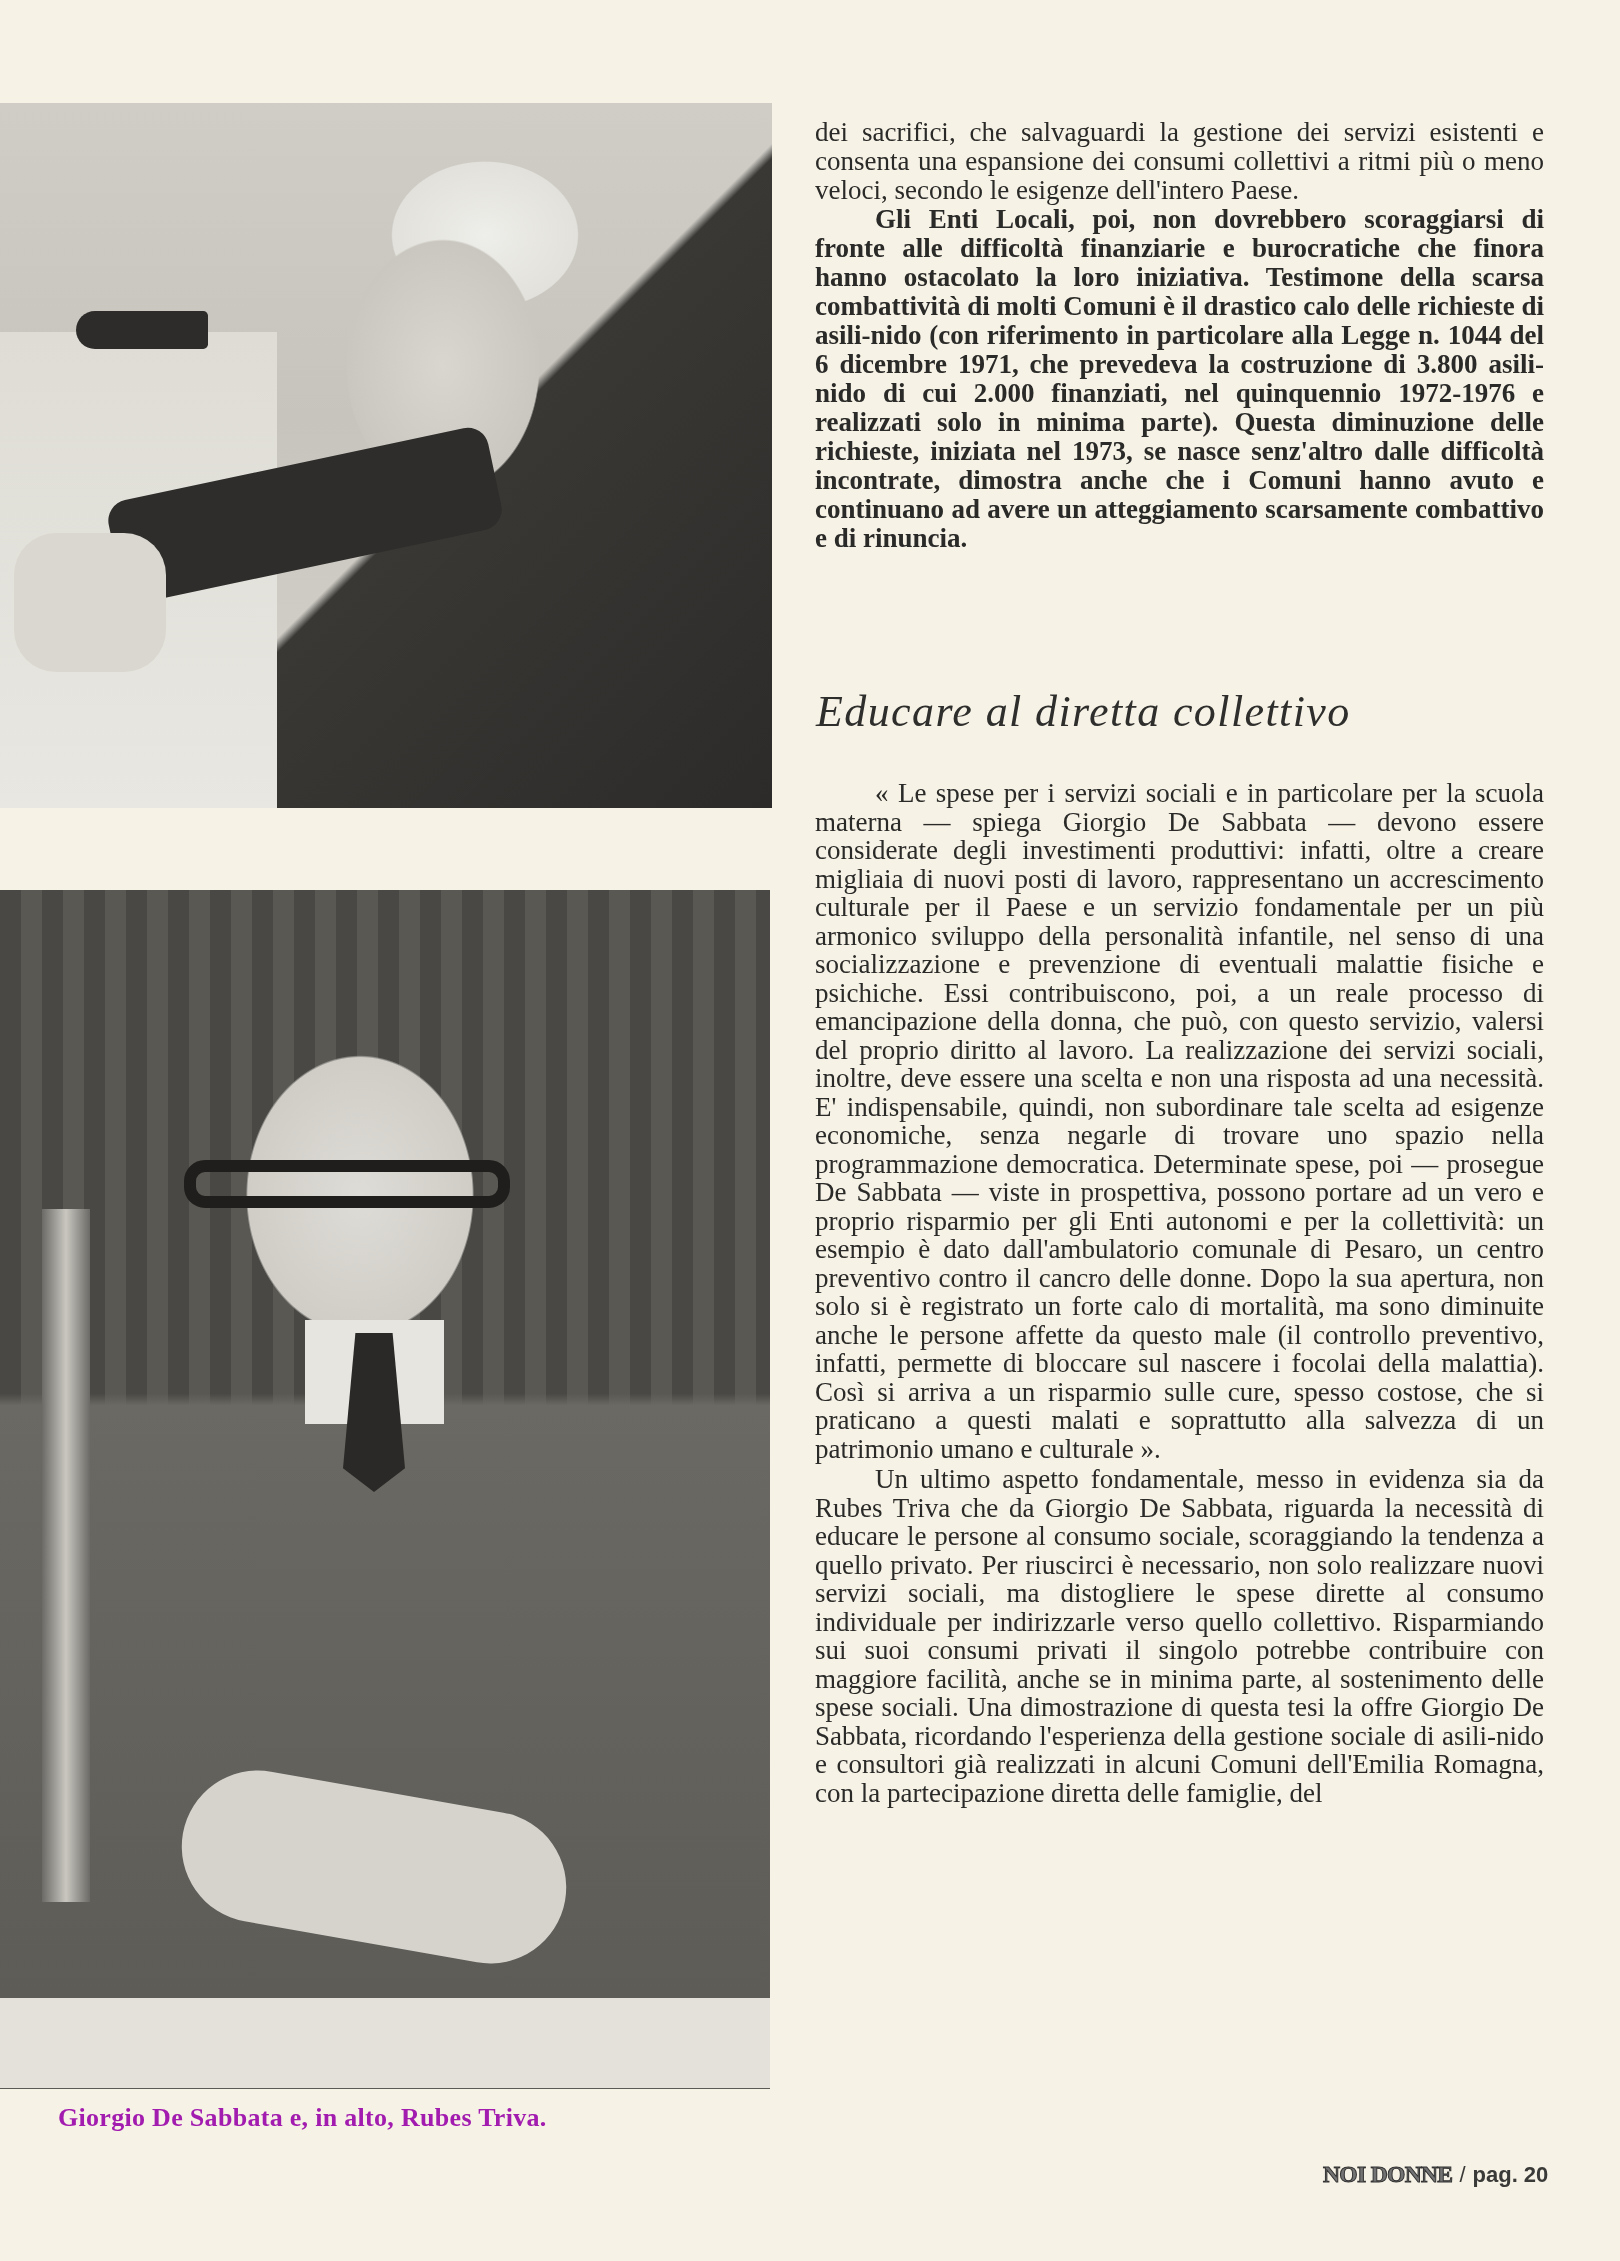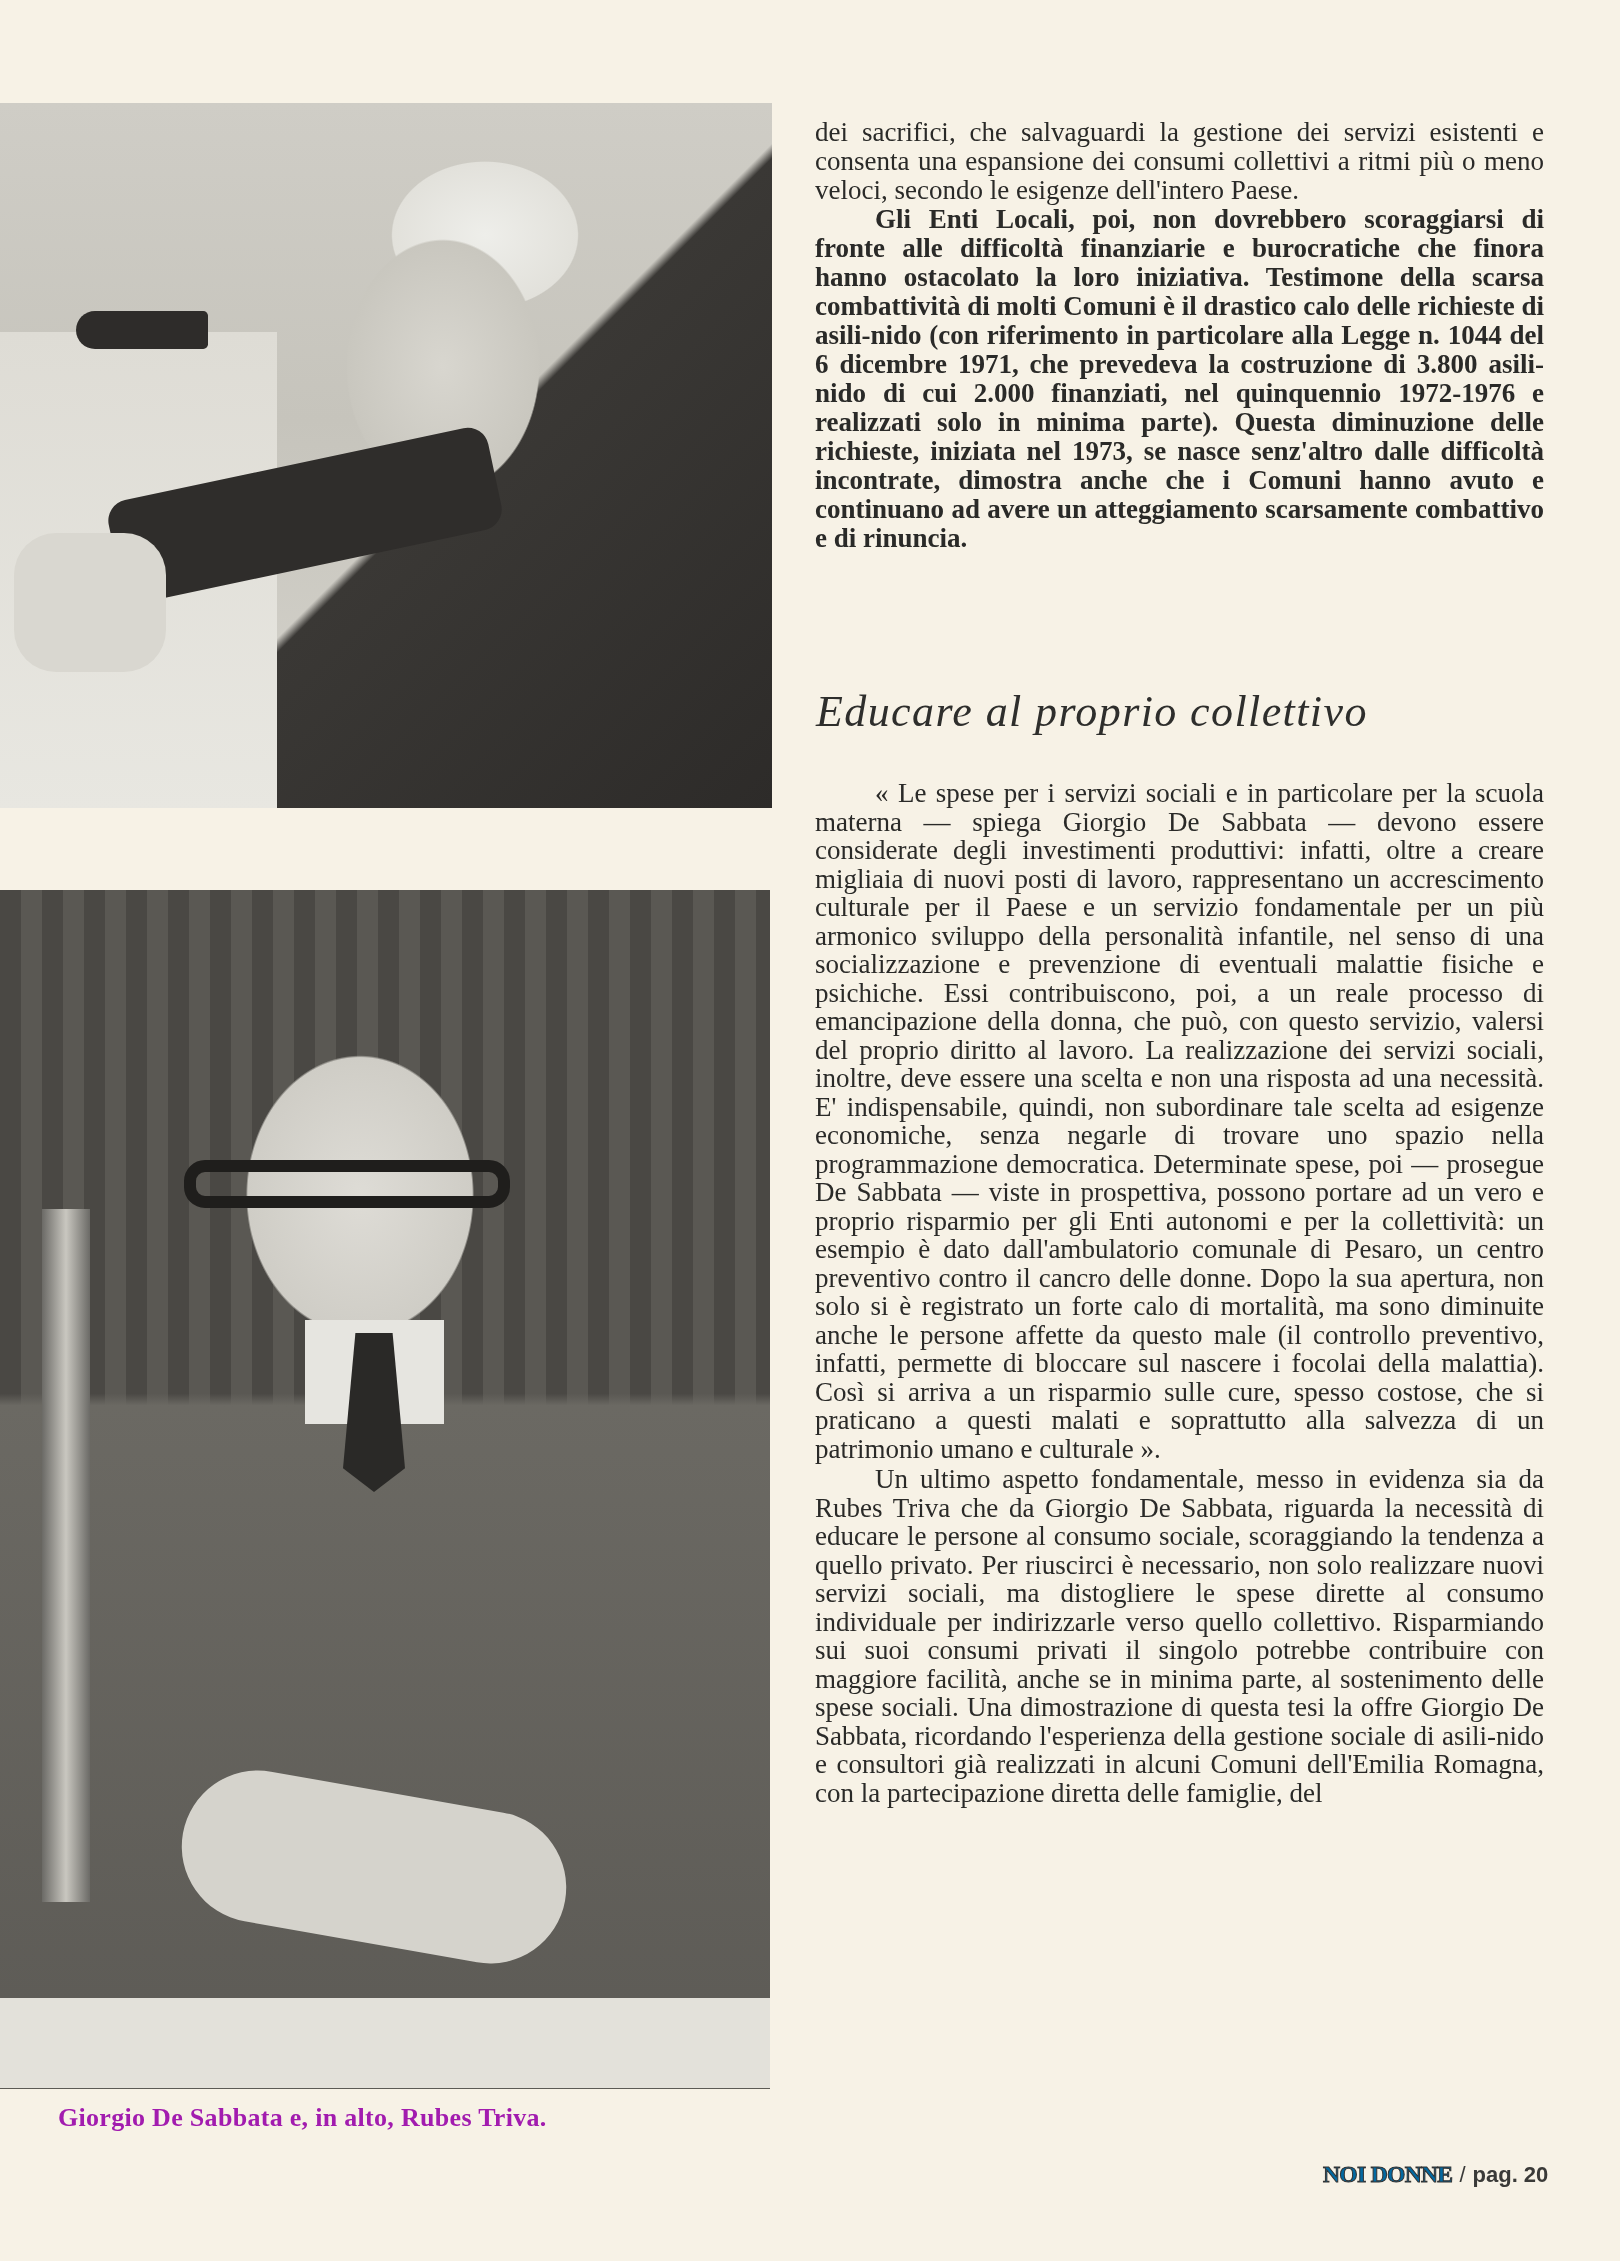--- a/index.html
+++ b/index.html
@@ -60,21 +60,21 @@
   .column2 p { margin:0; text-indent:60px; }
   .column2 p + p { margin-top:2px; }
   .column2 .lastline { text-indent:0; margin-top:9.7px; text-align:left; }
   .footer {
     position:absolute; left:1323px; top:2161px;
     font-size:22px; color:#3a3a38;
     font-family:"Liberation Sans", "DejaVu Sans", sans-serif; font-weight:bold;
   }
   .footer .logo {
     font-family:"Liberation Serif", "DejaVu Serif", serif;
-    font-weight:bold; color:#0369a1;
+    font-weight:bold; color:#737373;
     -webkit-text-stroke:1px #333; letter-spacing:-0.7px;
     font-size:23.6px;
   }
   .footer .sep { font-weight:normal; margin:0 7px; }
 </style>
 </head>
 <body>
 
 <div class="photo" id="photo-top" title="Photo of Rubes Triva seated at a desk">
   <div class="desk"></div>
@@ -92,21 +92,21 @@
   <div class="podium"></div>
 </div>
 
 <div class="caption">Giorgio De Sabbata e, in alto, Rubes Triva.</div>
 
 <div class="column">
   <p class="first">dei sacrifici, che salvaguardi la gestione dei servizi esistenti e consenta una espansione dei consumi collettivi a ritmi più o meno veloci, secondo le esigenze dell'intero Paese.</p>
   <p class="indent">Gli Enti Locali, poi, non dovrebbero scoraggiarsi di fronte alle difficoltà finanziarie e burocratiche che finora hanno ostacolato la loro iniziativa. Testimone della scarsa combattività di molti Comuni è il drastico calo delle richieste di asili-nido (con riferimento in particolare alla Legge n. 1044 del 6 dicembre 1971, che prevedeva la costruzione di 3.800 asili-nido di cui 2.000 finanziati, nel quinquennio 1972-1976 e realizzati solo in minima parte). Questa diminuzione delle richieste, iniziata nel 1973, se nasce senz'altro dalle difficoltà incontrate, dimostra anche che i Comuni hanno avuto e continuano ad avere un atteggiamento scarsamente combattivo e di rinuncia.</p>
 </div>
 
-<div class="subheading">Educare al proprio collettivo</div>
+<div class="subheading">Educare al diretta collettivo</div>
 
 <div class="column2">
   <p>« Le spese per i servizi sociali e in particolare per la scuola materna — spiega Giorgio De Sabbata — devono essere considerate degli investimenti produttivi: infatti, oltre a creare migliaia di nuovi posti di lavoro, rappresentano un accrescimento culturale per il Paese e un servizio fondamentale per un più armonico sviluppo della personalità infantile, nel senso di una socializzazione e prevenzione di eventuali malattie fisiche e psichiche. Essi contribuiscono, poi, a un reale processo di emancipazione della donna, che può, con questo servizio, valersi del proprio diritto al lavoro. La realizzazione dei servizi sociali, inoltre, deve essere una scelta e non una risposta ad una necessità. E' indispensabile, quindi, non subordinare tale scelta ad esigenze economiche, senza negarle di trovare uno spazio nella programmazione democratica. Determinate spese, poi — prosegue De Sabbata — viste in prospettiva, possono portare ad un vero e proprio risparmio per gli Enti autonomi e per la collettività: un esempio è dato dall'ambulatorio comunale di Pesaro, un centro preventivo contro il cancro delle donne. Dopo la sua apertura, non solo si è registrato un forte calo di mortalità, ma sono diminuite anche le persone affette da questo male (il controllo preventivo, infatti, permette di bloccare sul nascere i focolai della malattia). Così si arriva a un risparmio sulle cure, spesso costose, che si praticano a questi malati e soprattutto alla salvezza di un patrimonio umano e culturale ».</p>
   <p>Un ultimo aspetto fondamentale, messo in evidenza sia da Rubes Triva che da Giorgio De Sabbata, riguarda la necessità di educare le persone al consumo sociale, scoraggiando la tendenza a quello privato. Per riuscirci è necessario, non solo realizzare nuovi servizi sociali, ma distogliere le spese dirette al consumo individuale per indirizzarle verso quello collettivo. Risparmiando sui suoi consumi privati il singolo potrebbe contribuire con maggiore facilità, anche se in minima parte, al sostenimento delle spese sociali. Una dimostrazione di questa tesi la offre Giorgio De Sabbata, ricordando l'esperienza della gestione sociale di asili-nido e consultori già realizzati in alcuni Comuni dell'Emilia Romagna, con la partecipazione diretta delle famiglie, del</p>
 </div>
 
 <div class="footer">
   <span class="logo">NOI DONNE</span><span class="sep">/</span><span>pag. 20</span>
 </div>
 

